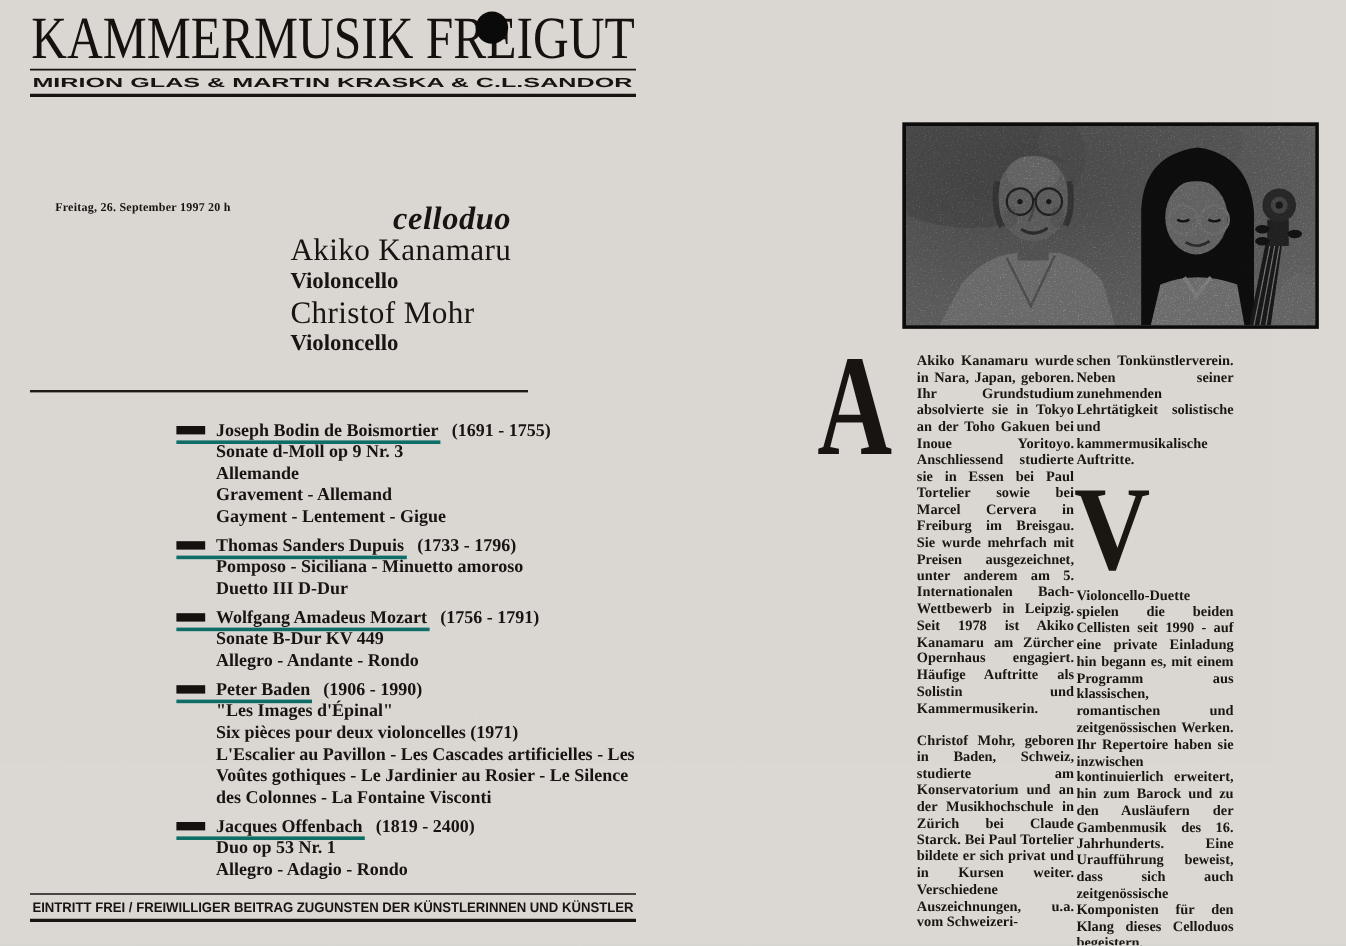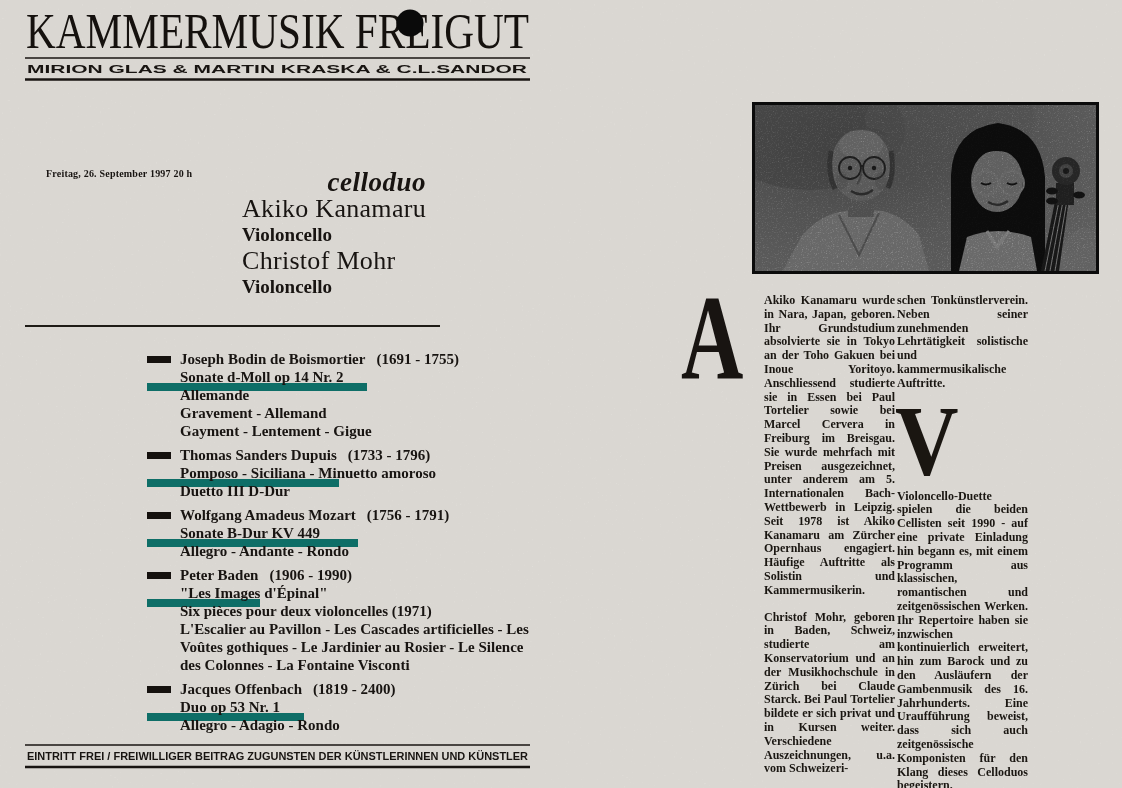--- a/index.html
+++ b/index.html
@@ -20,21 +20,21 @@
   .performers{left:242px;top:170px;}
   .ensemble{font-style:italic;font-weight:700;font-size:27px;line-height:24px;letter-spacing:.5px;text-align:right;}
   .perf-name{font-weight:400;font-size:26px;line-height:29px;letter-spacing:.3px;}
   .perf-instr{font-weight:700;font-size:19px;line-height:23px;}
   .rule{left:25px;top:325px;width:415px;height:0;border-top:2px solid #211d18;}
   
   .program{left:147px;top:350px;width:392px;}
   .prog-item{margin-bottom:6px;}
   .prog-head{font-weight:700;font-size:15px;line-height:18px;}
   .bullet{display:inline-block;width:24px;height:7px;background:#17130f;margin-right:9px;vertical-align:1px;}
-  .uline{border-bottom:8px solid #0f766e;padding-right:2px;padding-bottom:16px;}
+  .uline{border-bottom:3px solid #0f766e;padding-right:2px;padding-bottom:0px;}
   .composer{font-weight:700;}
   .dates{margin-left:9px;}
   .work-line{font-weight:700;font-size:15px;line-height:18px;margin-left:33px;}
   
   .footer-svg{left:25px;top:743px;}
   .footer-svg text{font-family:"Liberation Sans",sans-serif;font-weight:700;fill:#1a1613;}
   .footer-svg line{stroke:#1a1613;}
   
   .photo{left:752px;top:102px;width:347px;height:172px;border:3px solid #0c0c0c;box-sizing:border-box;background:#a3a19c;}
   .photo svg{display:block;filter:grayscale(1) contrast(1.03);}
@@ -72,21 +72,21 @@
     <div class="perf-instr">Violoncello</div>
     <div class="perf-name">Christof Mohr</div>
     <div class="perf-instr">Violoncello</div>
   </div>
 
   <div class="abs rule"></div>
 
   <div class="abs program">
       <div class="prog-item">
         <div class="prog-head"><span class="uline"><span class="bullet"></span><span class="composer">Joseph Bodin de Boismortier</span></span><span class="dates">(1691 - 1755)</span></div>
-        <div class="work-line">Sonate d-Moll op 14 Nr. 2</div>
+        <div class="work-line">Sonate d-Moll op 9 Nr. 3</div>
         <div class="work-line">Allemande</div>
         <div class="work-line">Gravement - Allemand</div>
         <div class="work-line">Gayment - Lentement - Gigue</div>
       </div>
       <div class="prog-item">
         <div class="prog-head"><span class="uline"><span class="bullet"></span><span class="composer">Thomas Sanders Dupuis</span></span><span class="dates">(1733 - 1796)</span></div>
         <div class="work-line">Pomposo - Siciliana - Minuetto amoroso</div>
         <div class="work-line">Duetto III  D-Dur</div>
       </div>
       <div class="prog-item">

